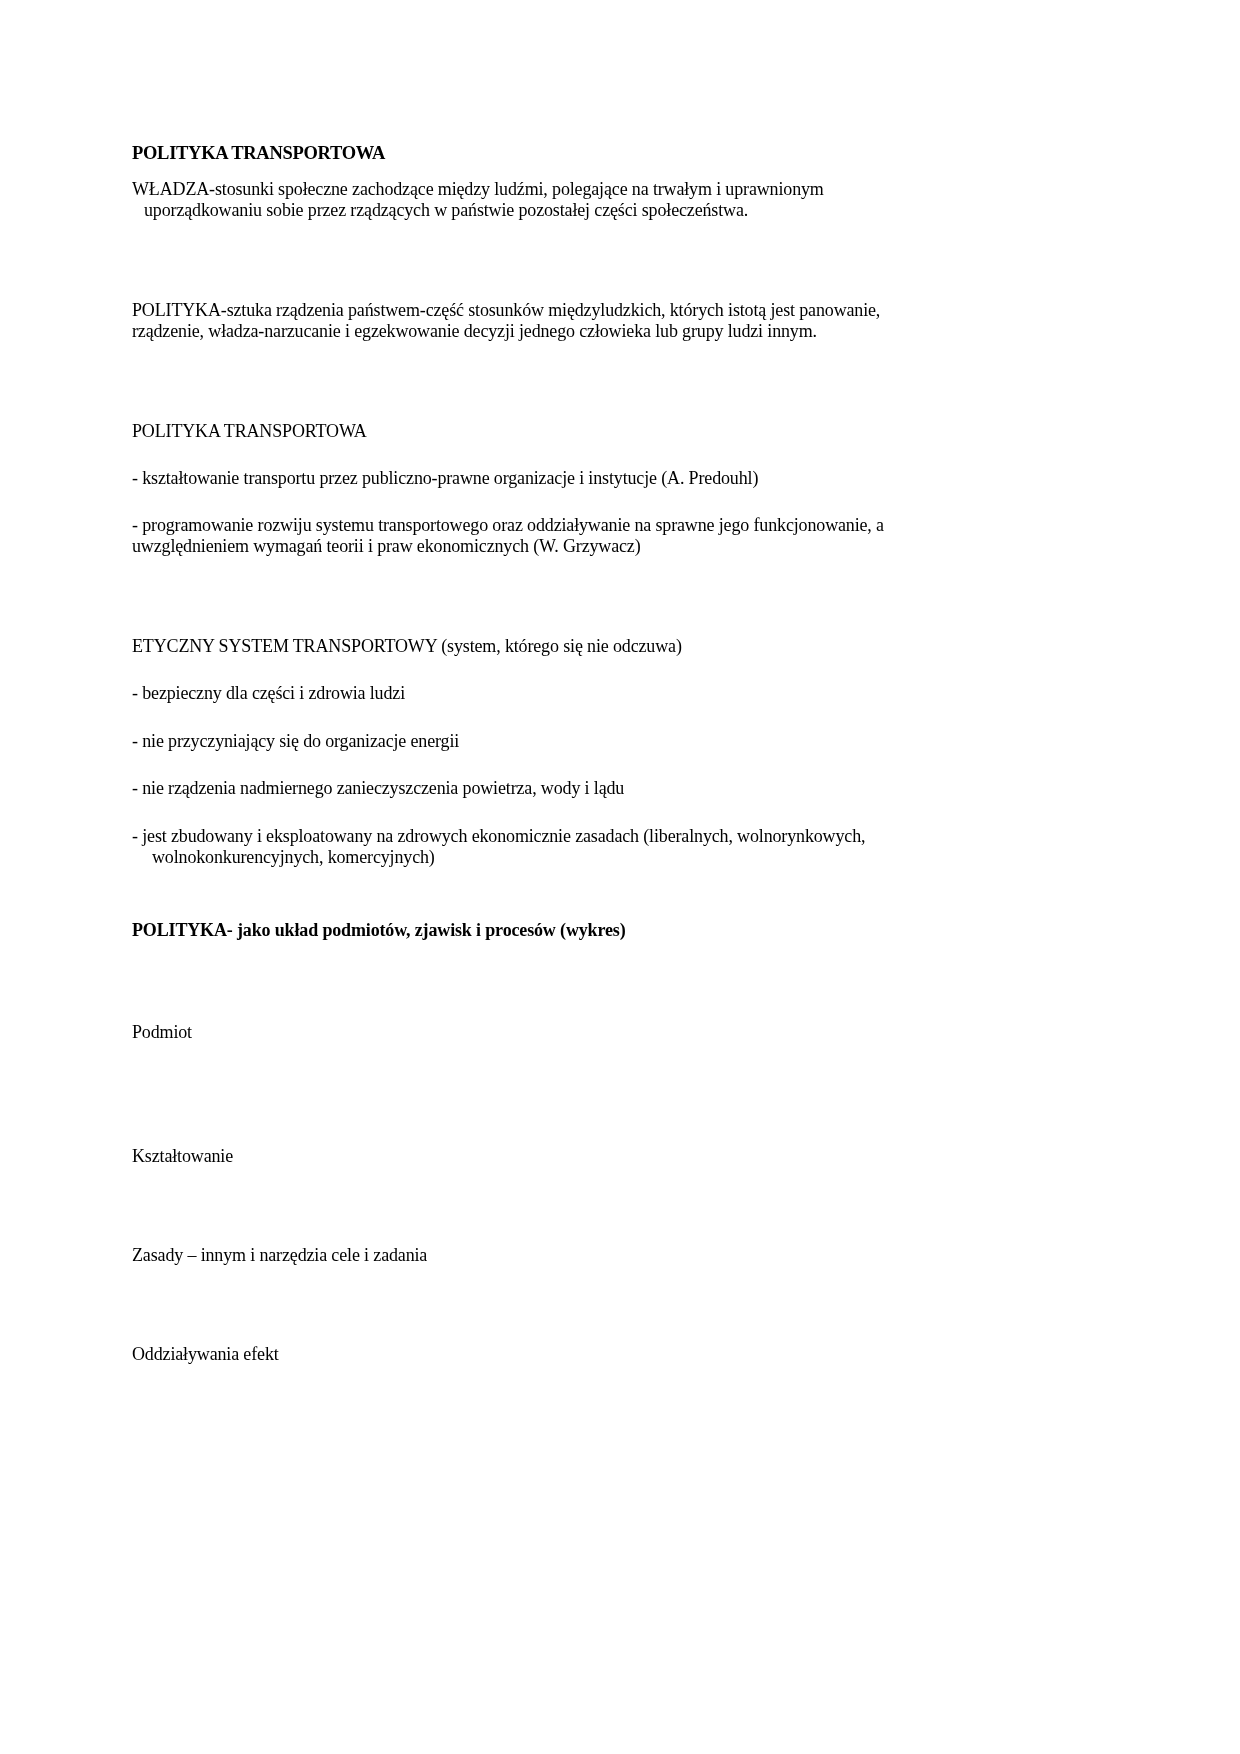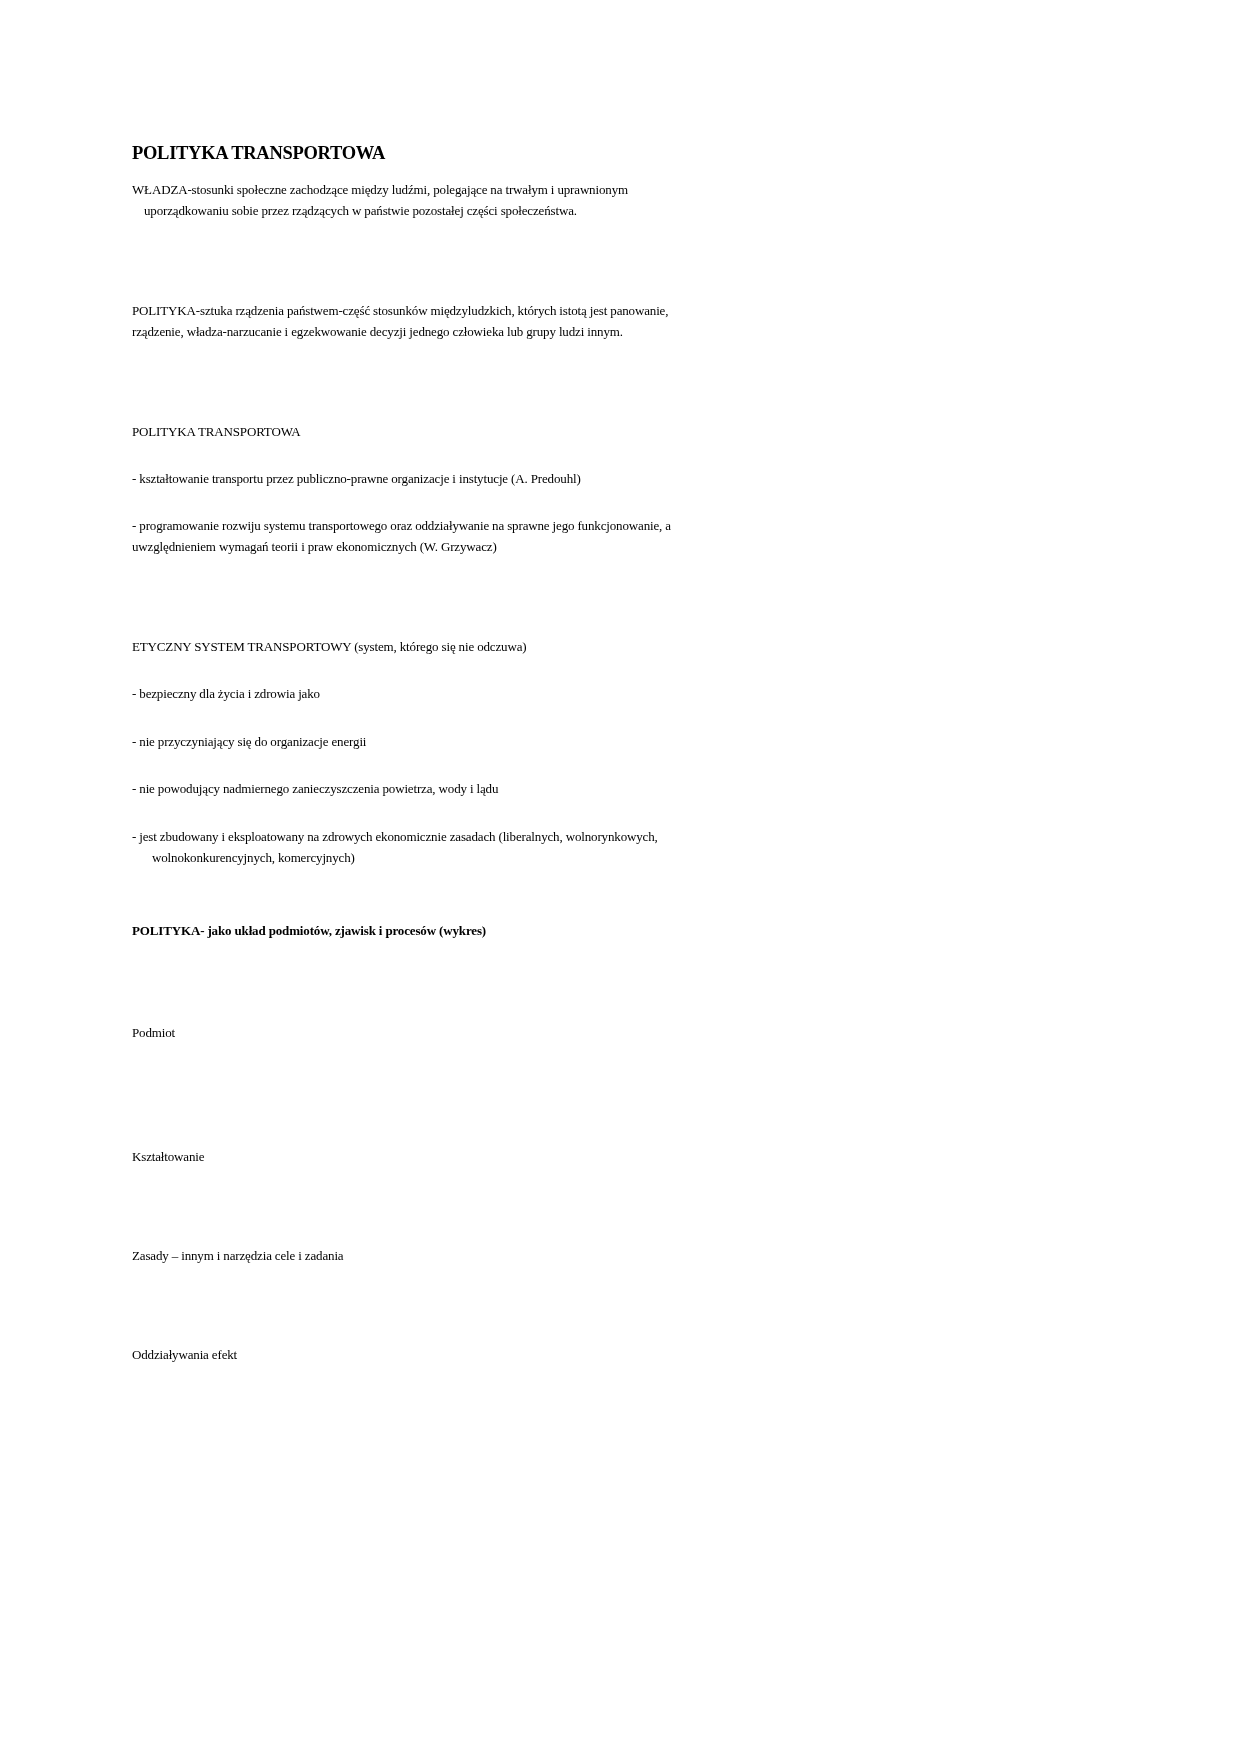--- a/index.html
+++ b/index.html
@@ -19,21 +19,21 @@
       position: absolute;
       left: 0;
       top: 0;
       width: 1148px;
       height: 1754px;
       background: #ffffff;
     }
     .line {
       position: absolute;
       left: 132px;
-      font-size: 13px;
+      font-size: 18px;
       line-height: 21px;
       white-space: nowrap;
       letter-spacing: -0.15px;
     }
     .title {
       font-weight: bold;
       font-size: 18.5px;
       letter-spacing: -0.3px;
     }
   </style>
@@ -56,23 +56,23 @@
 
   <div>
     <div class="line" style="top:421px;">POLITYKA TRANSPORTOWA</div>
     <div class="line" style="top:468px;">- kształtowanie transportu przez publiczno-prawne organizacje i instytucje (A. Predouhl)</div>
     <div class="line" style="top:515px;">- programowanie rozwiju systemu transportowego oraz oddziaływanie na sprawne jego funkcjonowanie, a</div>
     <div class="line" style="top:536px;">uwzględnieniem wymagań teorii i praw ekonomicznych (W. Grzywacz)</div>
   </div>
 
   <div>
     <div class="line" style="top:636px;">ETYCZNY SYSTEM TRANSPORTOWY (system, którego się nie odczuwa)</div>
-    <div class="line" style="top:683px;">- bezpieczny dla życia i zdrowia jako</div>
+    <div class="line" style="top:683px;">- bezpieczny dla części i zdrowia ludzi</div>
     <div class="line" style="top:731px;">- nie przyczyniający się do organizacje energii</div>
-    <div class="line" style="top:778px;">- nie powodujący nadmiernego zanieczyszczenia powietrza, wody i lądu</div>
+    <div class="line" style="top:778px;">- nie rządzenia nadmiernego zanieczyszczenia powietrza, wody i lądu</div>
     <div class="line" style="top:826px;">- jest zbudowany i eksploatowany na zdrowych ekonomicznie zasadach (liberalnych, wolnorynkowych,</div>
     <div class="line" style="top:847px;margin-left:20px;">wolnokonkurencyjnych, komercyjnych)</div>
   </div>
 
   <div>
     <div class="line" style="top:920px;font-weight:bold;">POLITYKA- jako układ podmiotów, zjawisk i procesów (wykres)</div>
     <div class="line" style="top:1022px;">Podmiot</div>
     <div class="line" style="top:1146px;">Kształtowanie</div>
     <div class="line" style="top:1245px;">Zasady – innym i narzędzia cele i zadania</div>
     <div class="line" style="top:1344px;">Oddziaływania efekt</div>

